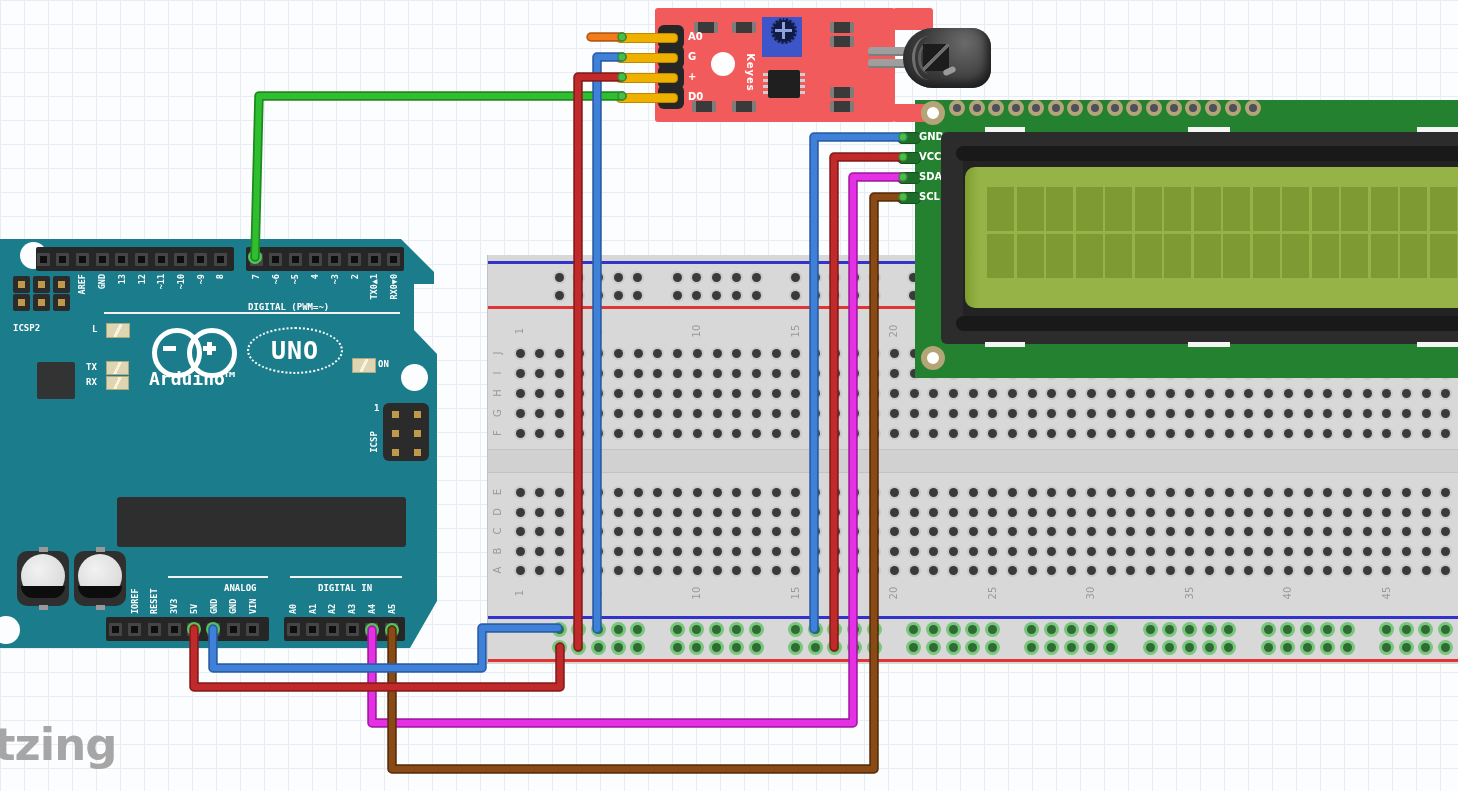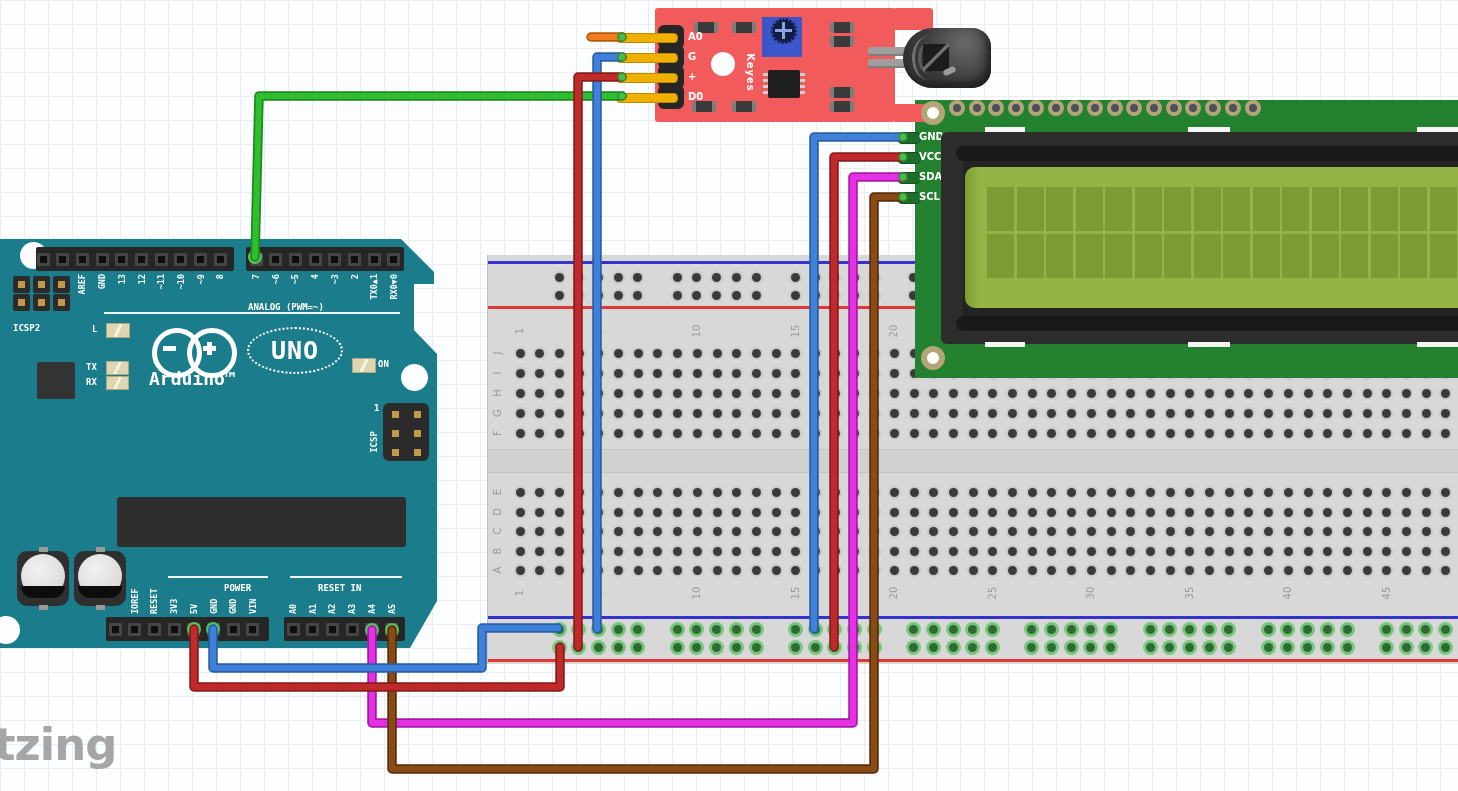--- a/index.html
+++ b/index.html
@@ -852,21 +852,21 @@
         <div class="hpin" style="left: 325.9px; top: 623px;"></div>
         <div class="pinlbl" style="left: 282.4px; top: 570px; text-align: left;">A2</div>
         <div class="hpin" style="left: 345.6px; top: 623px;"></div>
         <div class="pinlbl" style="left: 302.1px; top: 570px; text-align: left;">A3</div>
         <div class="hpin" style="left: 365.3px; top: 623px;"></div>
         <div class="pinlbl" style="left: 321.8px; top: 570px; text-align: left;">A4</div>
         <div class="hpin" style="left: 385px; top: 623px;"></div>
         <div class="pinlbl" style="left: 341.5px; top: 570px; text-align: left;">A5</div>
       </div>
     <div class="wline" style="left:104px;top:312px;width:296px"></div>
-    <div class="caption" style="left:248px;top:302px">ANALOG (PWM=~)</div>
+    <div class="caption" style="left:248px;top:302px">DIGITAL (PWM=~)</div>
     <div class="caption" style="left:13px;top:323px">ICSP2</div>
     <div class="caption" style="left:92px;top:324px">L</div>
     <div class="led" style="left:106px;top:323px;width:22px;height:13px"></div>
     <div class="ring" style="left:152px;top:328px"></div>
     <div class="ring" style="left:187px;top:328px"></div>
     <div class="wbar" style="left:163px;top:346px;width:13px;height:5px"></div>
     <div class="wbar" style="left:203px;top:346px;width:13px;height:5px"></div>
     <div class="wbar" style="left:207px;top:342px;width:5px;height:13px"></div>
     <div id="uno-oval">UNO</div>
     <div id="arduino-brand">Arduino™</div>
@@ -885,22 +885,22 @@
     <div class="cap-cres" style="left:21px;top:586px"></div>
     <div class="cap-tab" style="left:39px;top:547px"></div>
     <div class="cap-tab" style="left:39px;top:605px"></div>
     <div class="cap-body" style="left:74px;top:551px"></div>
     <div class="cap-top" style="left:78px;top:554px"></div>
     <div class="cap-cres" style="left:78px;top:586px"></div>
     <div class="cap-tab" style="left:96px;top:547px"></div>
     <div class="cap-tab" style="left:96px;top:605px"></div>
     <div class="wline" style="left:168px;top:576px;width:100px"></div>
     <div class="wline" style="left:290px;top:576px;width:112px"></div>
-    <div class="caption" style="left:224px;top:583px">POWER</div>
-    <div class="caption" style="left:318px;top:583px">RESET IN</div>
+    <div class="caption" style="left:224px;top:583px">ANALOG</div>
+    <div class="caption" style="left:318px;top:583px">DIGITAL IN</div>
   </div>
 
   <div class="layer" style="z-index:20">
     <div id="lcd">
       <div id="lcd-parts">
           <div class="lcd-pad" style="left: 34px; top: 0px;"></div>
           <div class="lcd-pad" style="left: 53.7px; top: 0px;"></div>
           <div class="lcd-pad" style="left: 73.4px; top: 0px;"></div>
           <div class="lcd-pad" style="left: 93.1px; top: 0px;"></div>
           <div class="lcd-pad" style="left: 112.8px; top: 0px;"></div>

